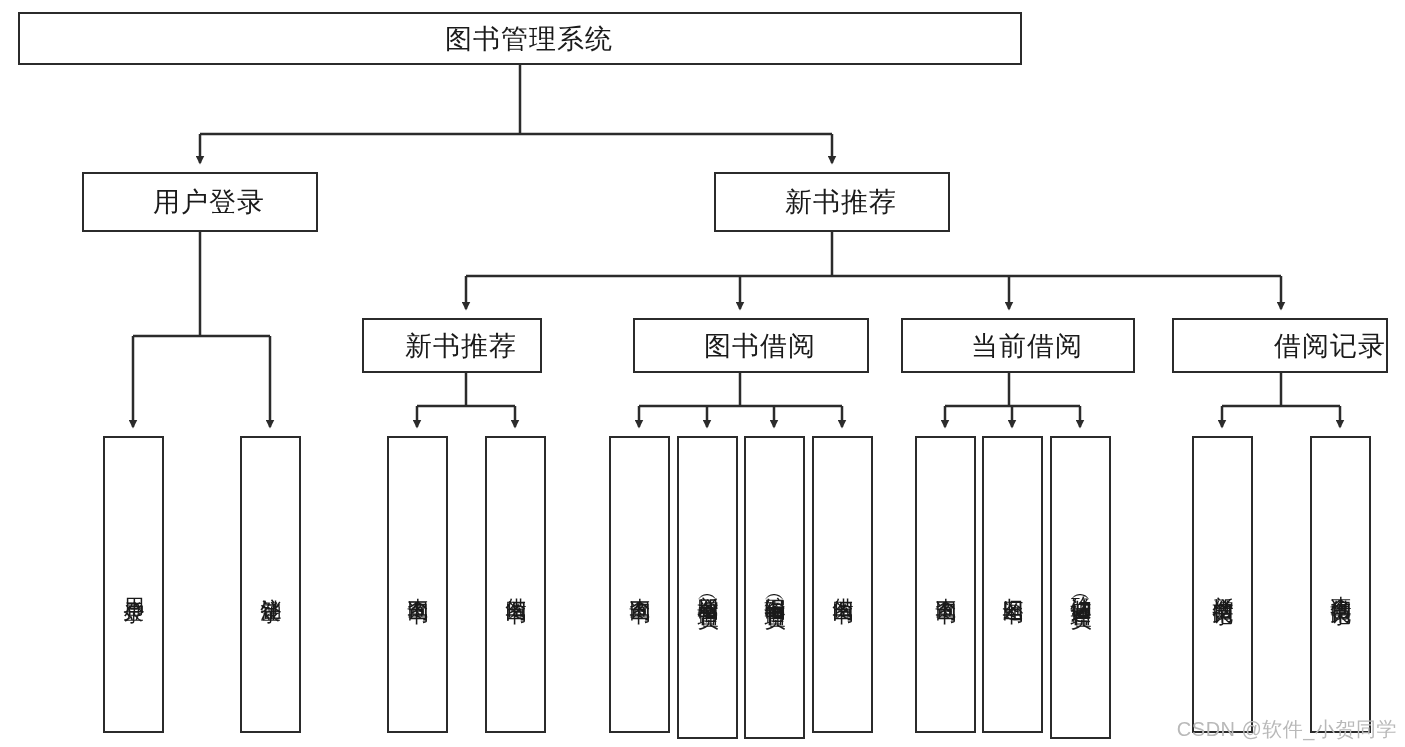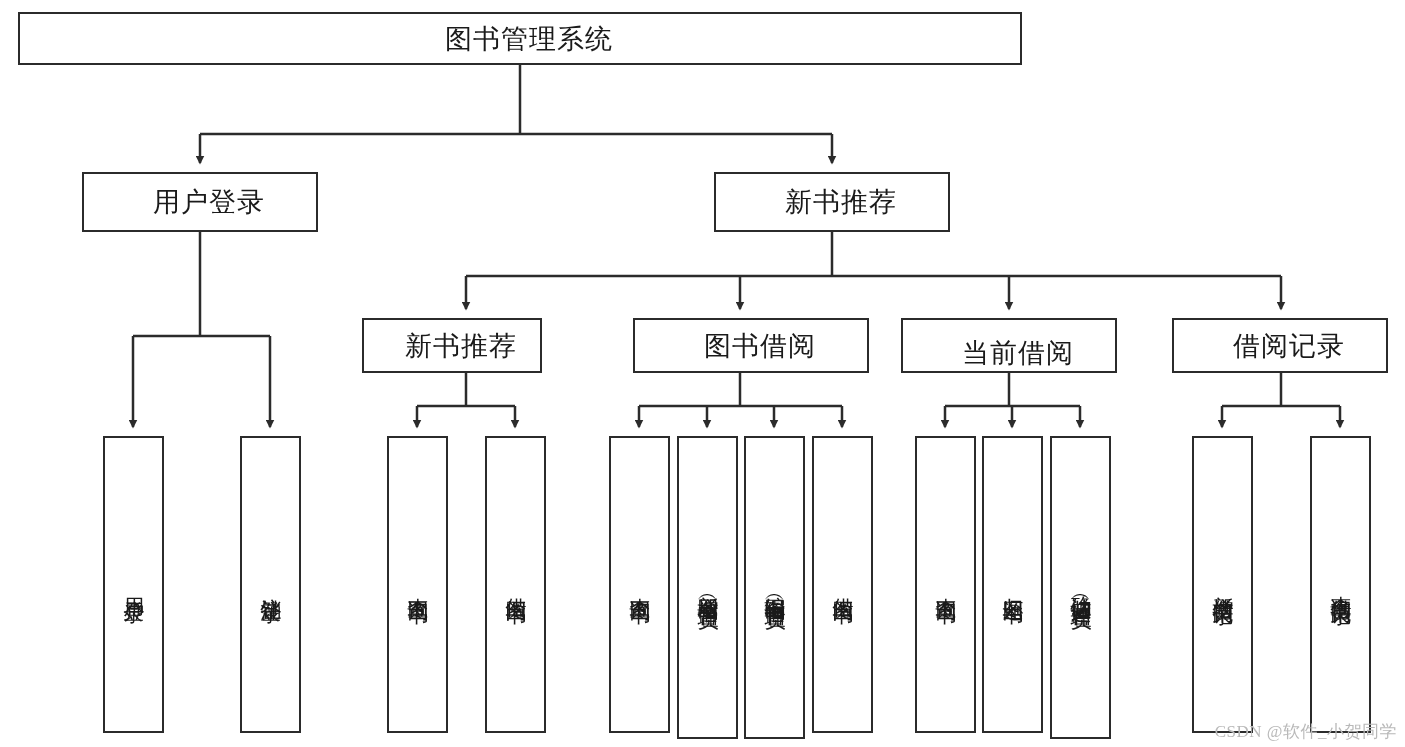--- a/index.html
+++ b/index.html
@@ -52,27 +52,26 @@
     justify-content: center;
     text-align: center;
   }
   .node-v span {
     display: block;
   }
   #watermark {
     position: absolute;
     right: 8px;
     bottom: 4px;
-    font-size: 17px;
+    font-size: 20px;
     color: #b9b9b9;
     letter-spacing: 0.5px;
     z-index: 5;
     white-space: nowrap;
     pointer-events: none;
-    font-family: Liberation Serif, serif;
   }
 </style>
 </head>
 <body>
 
 <div id="diagram-root">
 
   <svg id="edge-layer" viewBox="0 0 1405 747" xmlns="http://www.w3.org/2000/svg">
     <defs>
       <marker id="arrowhead" markerWidth="9" markerHeight="9" refX="7.5" refY="4.5" orient="auto" markerUnits="userSpaceOnUse">
@@ -133,24 +132,24 @@
   <div class="node node-h" style="left:714px; top:172px; width:236px; height:60px;">
     <span>新书推荐</span>
   </div>
 
   <div class="node node-h" style="left:362px; top:318px; width:180px; height:55px;">
     <span>新书推荐</span>
   </div>
   <div class="node node-h" style="left:633px; top:318px; width:236px; height:55px;">
     <span>图书借阅</span>
   </div>
-  <div class="node node-h" style="left:901px; top:318px; width:216px; height:55px;align-items:flex-end;">
+  <div class="node node-h" style="left:901px; top:318px; width:234px; height:55px;">
     <span>当前借阅</span>
   </div>
-  <div class="node node-h" style="left:1172px; top:318px; width:216px; height:55px;">
+  <div class="node node-h" style="left:1172px; top:318px; width:216px; height:55px;justify-content:flex-end;">
     <span>借阅记录</span>
   </div>
 
   <div class="node node-v" style="left:103px; top:436px; width:61px; height:297px;">
     <span>用户登录</span>
   </div>
   <div class="node node-v" style="left:240px; top:436px; width:61px; height:297px;">
     <span>注销登录</span>
   </div>
 

